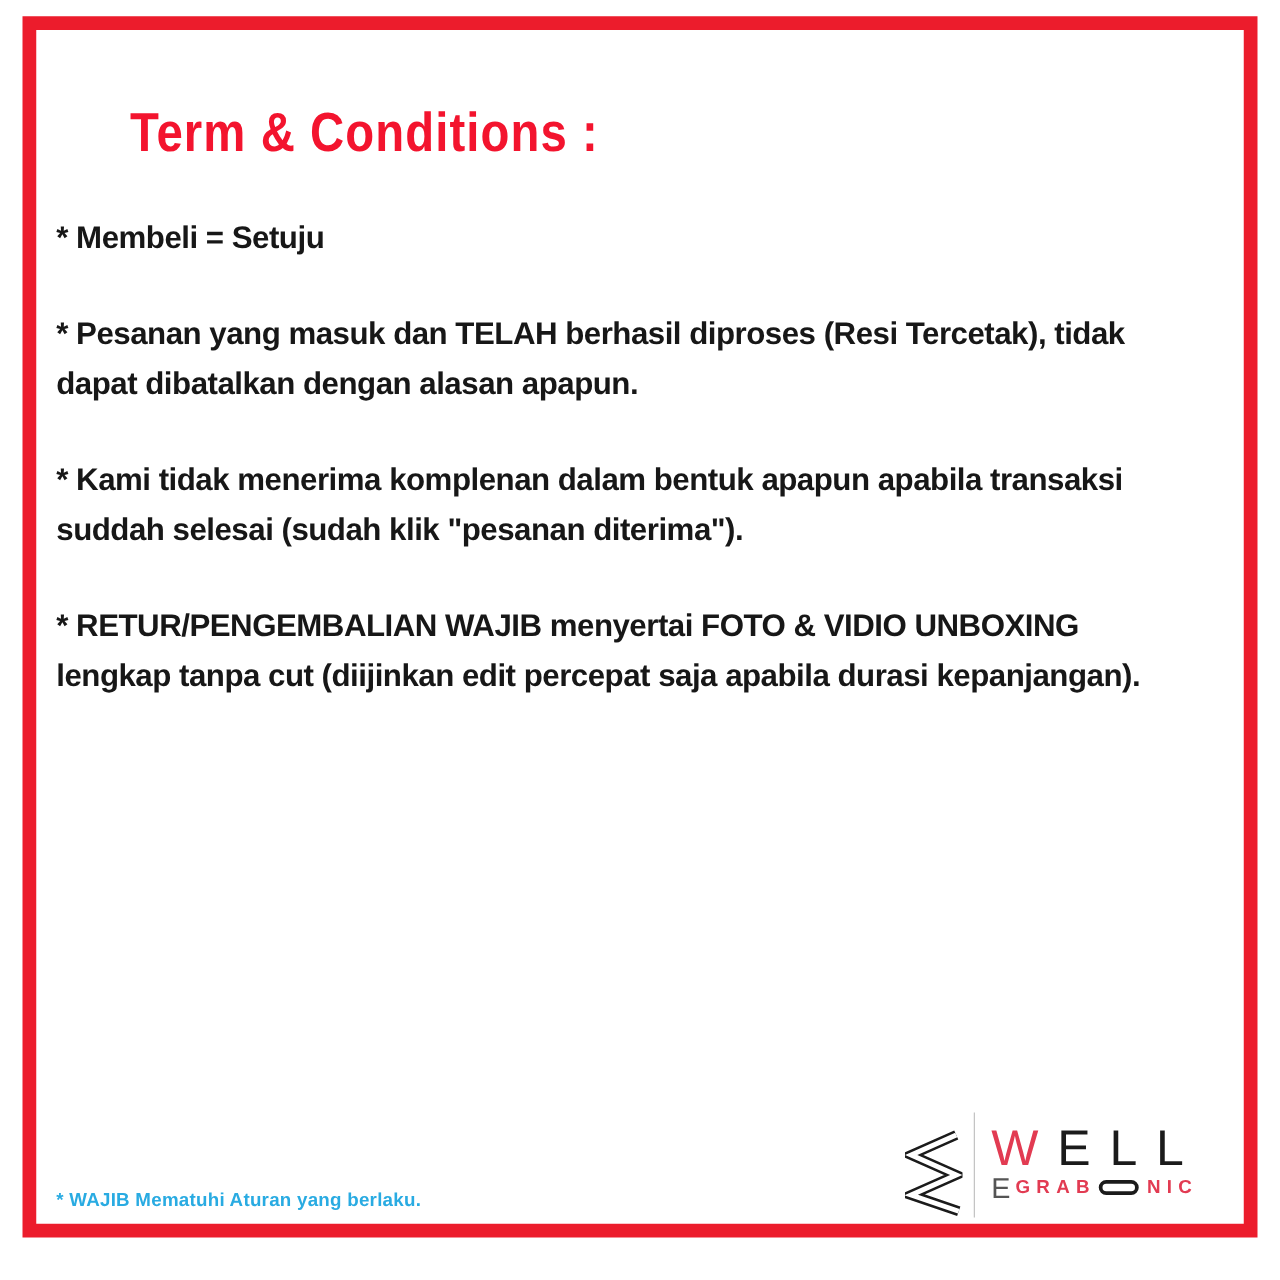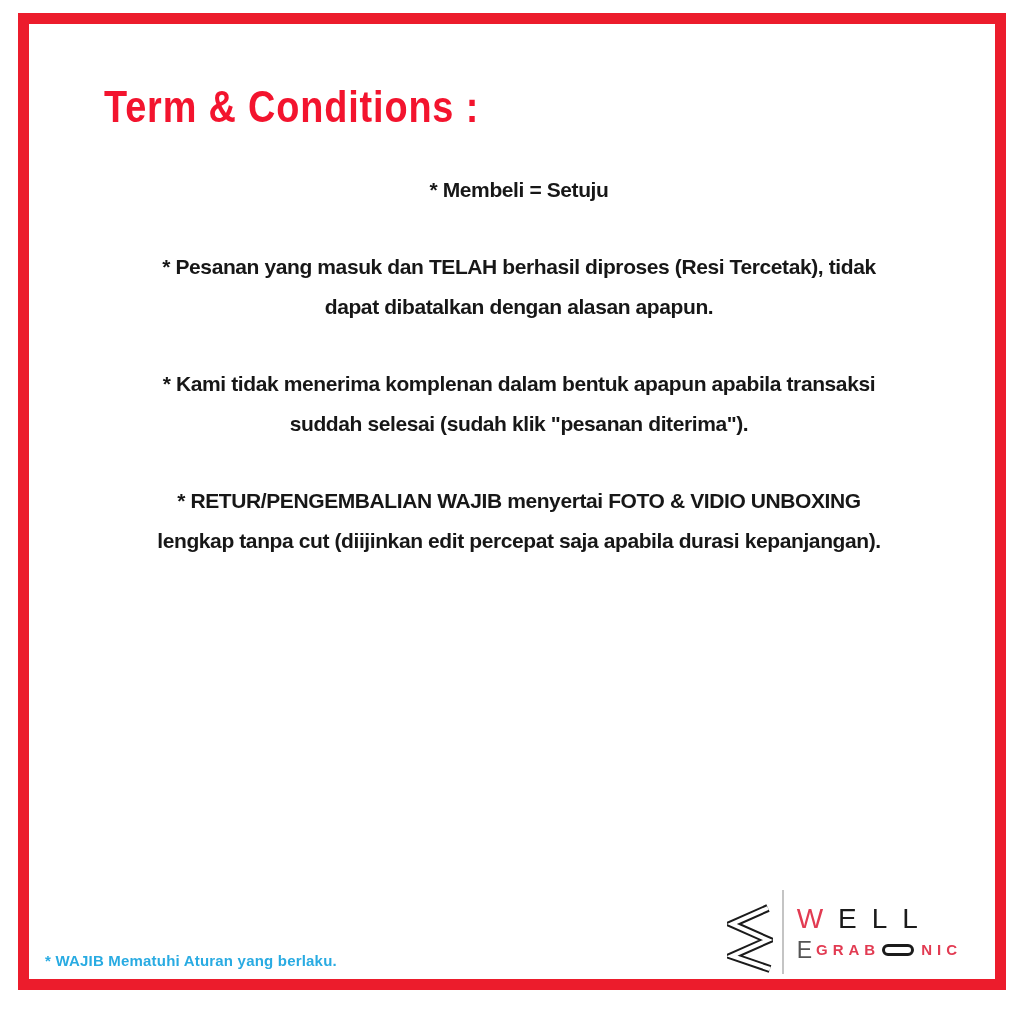--- a/index.html
+++ b/index.html
@@ -28,39 +28,38 @@
     font-size:44px;font-weight:bold;letter-spacing:1px;
     color:var(--title_red);
     transform:scaleX(0.86);transform-origin:left top;
     white-space:nowrap;
   }
   .terms{
     position:absolute;left:45px;top:170px;width:948px;
   }
   .term{
     margin:0 0 37px 0;
-    font-size:21px;font-weight:600;letter-spacing:-0.4px;
+    font-size:25px;font-weight:600;letter-spacing:-0.4px;
     line-height:40px;color:var(--text_black);
     white-space:pre-line;
-    text-align:center;
   }
   .footnote{
     position:absolute;left:45px;top:952px;
     font-size:15px;font-weight:700;letter-spacing:0.2px;
     color:var(--footnote_blue);white-space:nowrap;
   }
   .logo{
     position:absolute;top:890px;right:62px;height:84px;
     display:flex;align-items:stretch;
   }
   .logo-icon{display:block;margin-top:12px;}
   .logo-divider{width:1.5px;background:var(--divider_gray);margin:0 13px 0 9px;}
   .logo-text{display:flex;flex-direction:column;justify-content:center;}
   .logo-well{
-    font-size:28px;font-weight:400;letter-spacing:15px;
+    font-size:40px;font-weight:400;letter-spacing:15px;
     line-height:32px;white-space:nowrap;
   }
   .logo-well .lw{color:var(--logo_red);}
   .logo-well .lrest{color:var(--logo_black);}
   .logo-electronic{
     display:flex;align-items:center;margin-top:4px;white-space:nowrap;
   }
   .le-big{
     font-size:23px;font-weight:400;color:var(--logo_gray);
     letter-spacing:4px;line-height:23px;

